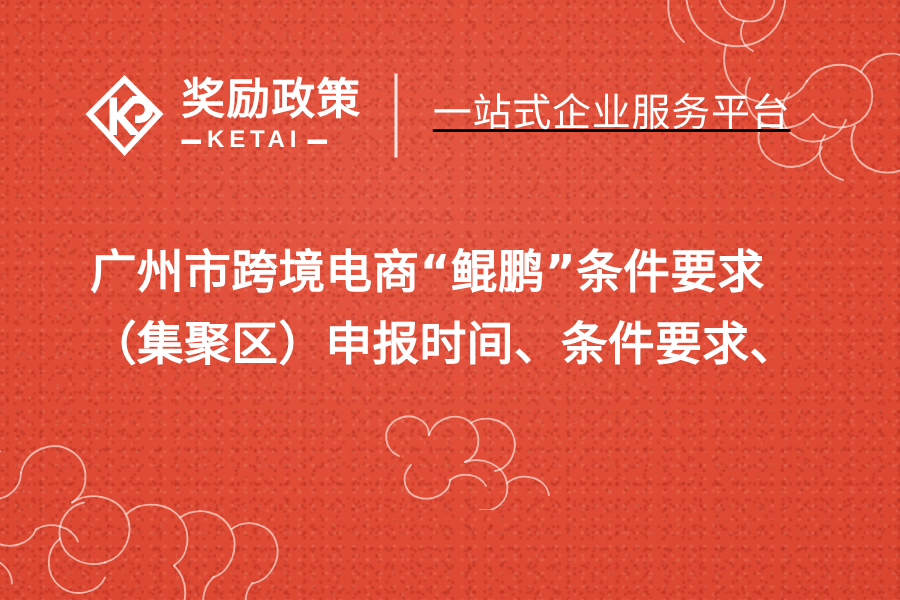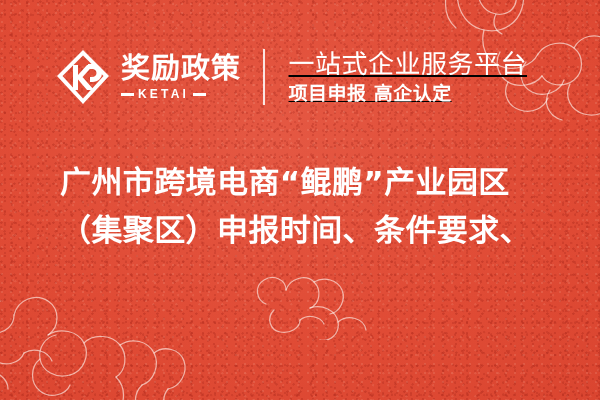--- a/index.html
+++ b/index.html
@@ -115,21 +115,21 @@
     gap: 4px;
     margin-top: 3px;
   }
   .logo-rule {
     height: 3px;
     width: 13px;
     background: #ffffff;
     flex: none;
   }
   #logo-en {
-    font-size: 12px;
+    font-size: 16px;
     line-height: 1;
     font-weight: 700;
     color: #ffffff;
     letter-spacing: 3.2px;
   }
 
   #header-divider {
     width: 1.5px;
     height: 56px;
     background: rgba(255,255,255,.85);
@@ -250,22 +250,21 @@
           <span id="logo-en">KETAI</span>
           <span class="logo-rule"></span>
         </div>
       </div>
     </div>
 
     <div id="header-divider"></div>
 
     <div id="tagline-block">
       <div id="tagline-main">一站式企业服务平台</div>
-      <div id="tagline-sub">项目申报 高企认定</div>
     </div>
   </div>
 
   <div id="headline">
-    <div class="headline-line">广州市跨境电商“鲲鹏”产业园区</div>
+    <div class="headline-line">广州市跨境电商“鲲鹏”条件要求</div>
     <div class="headline-line">（集聚区）申报时间、条件要求、</div>
   </div>
 
 </div>
 
 </body></html>

